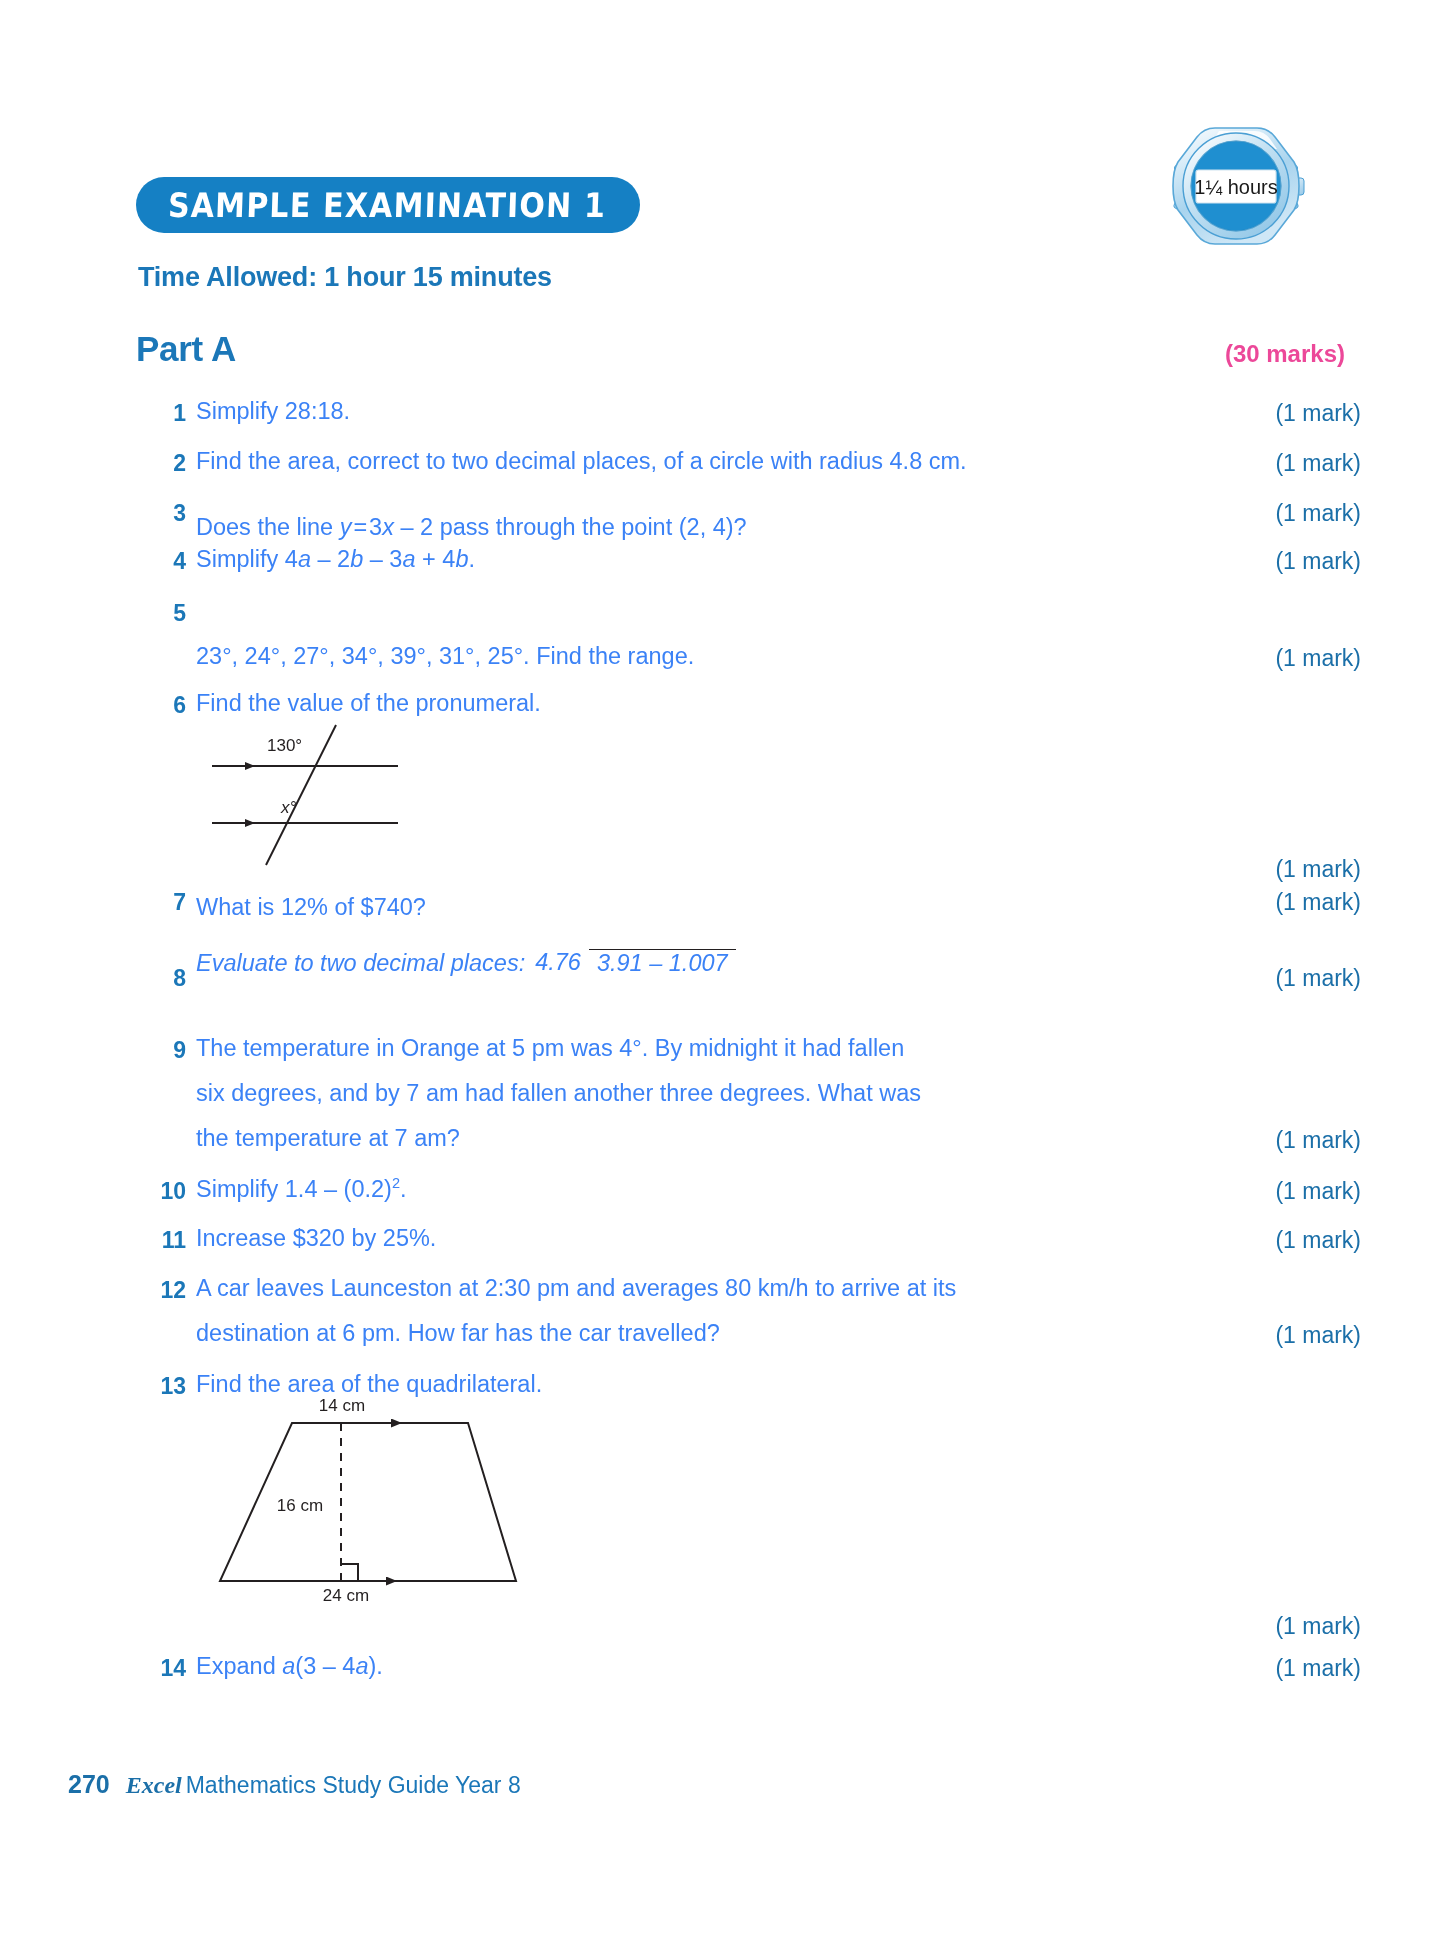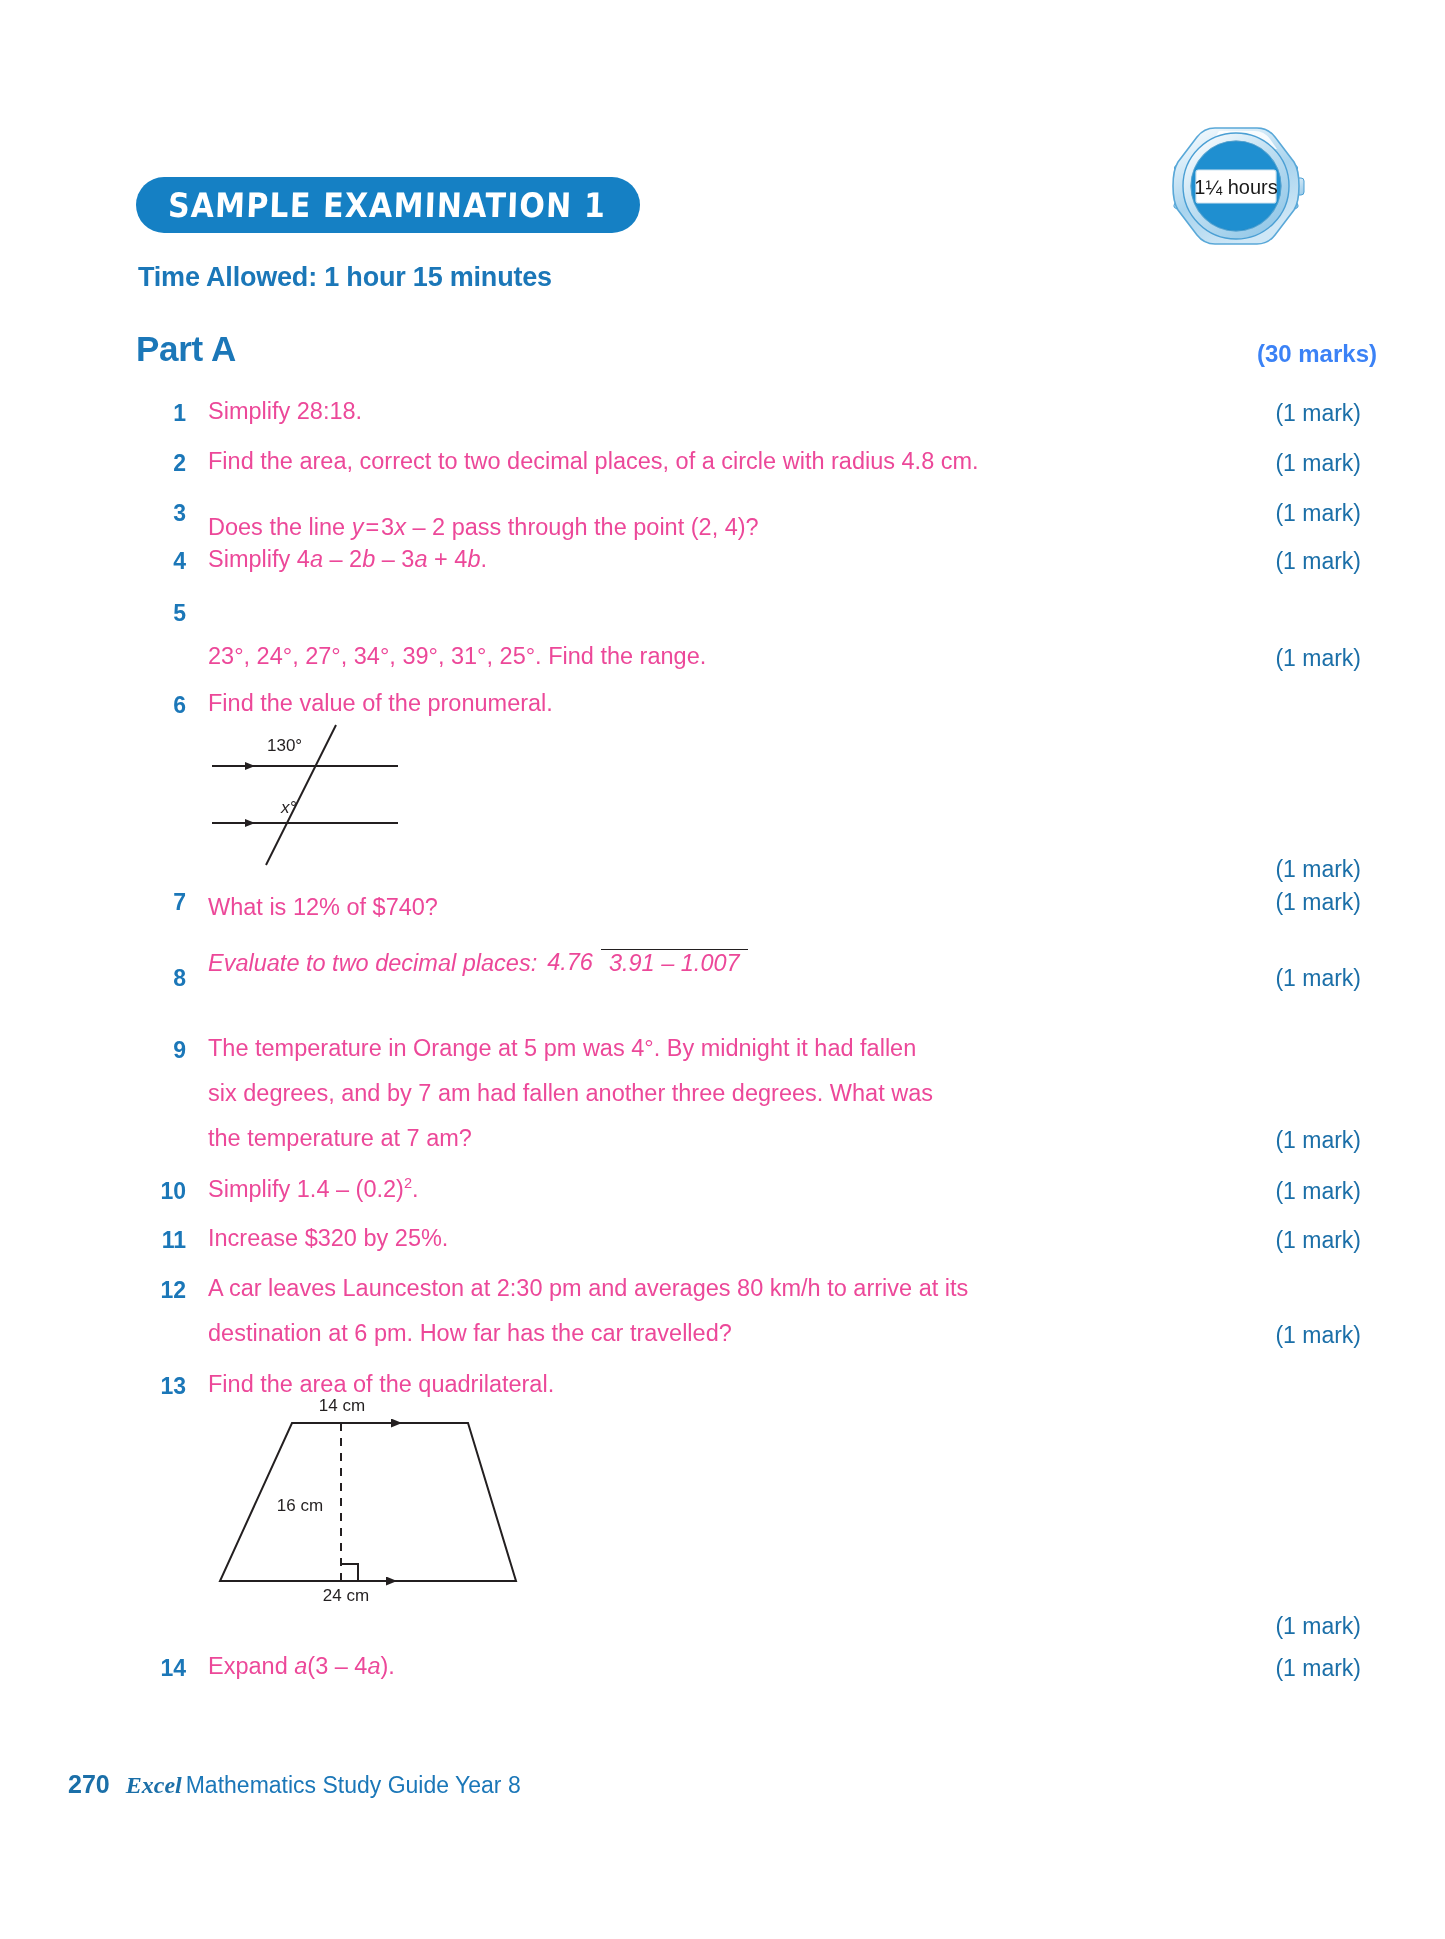--- a/index.html
+++ b/index.html
@@ -59,25 +59,25 @@
     position: absolute;
     left: 136px;
     top: 329px;
     font-size: 35px;
     font-weight: bold;
     color: #1b77b8;
     letter-spacing: -0.3px;
   }
   .part-marks {
     position: absolute;
-    right: 68px;
+    right: 100px;
     top: 340px;
     font-size: 24px;
     font-weight: bold;
-    color: #3b82f6;
+    color: #ec4899;
     white-space: nowrap;
   }
 
   
   .watch {
     position: absolute;
     left: 1163px;
     top: 118px;
     width: 146px;
     height: 136px;
@@ -87,23 +87,23 @@
   .qnum {
     position: absolute;
     width: 46px;
     text-align: right;
     font-size: 23px;
     font-weight: bold;
     color: #1b77b8;
   }
   .qtext {
     position: absolute;
-    left: 208px;
+    left: 196px;
     font-size: 23.5px;
-    color: #ec4899;
+    color: #3b82f6;
     line-height: 1.0;
     white-space: nowrap;
   }
   .qtext i { font-style: italic; }
   .mark {
     position: absolute;
     right: 84px;
     font-size: 23px;
     color: #1b6fa8;
     white-space: nowrap;

